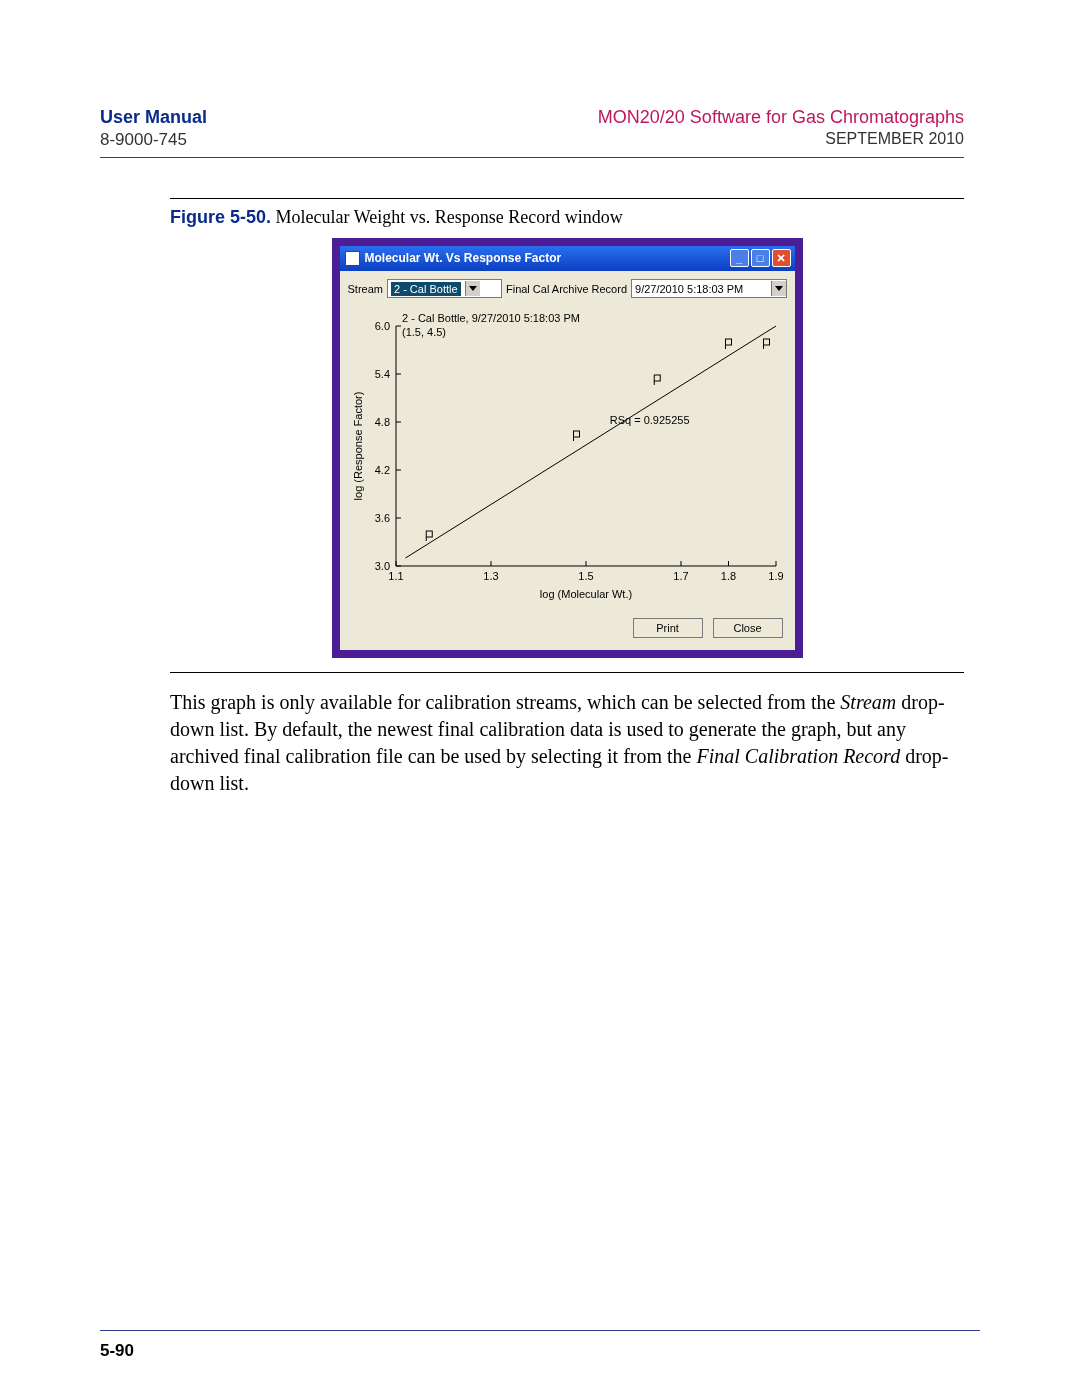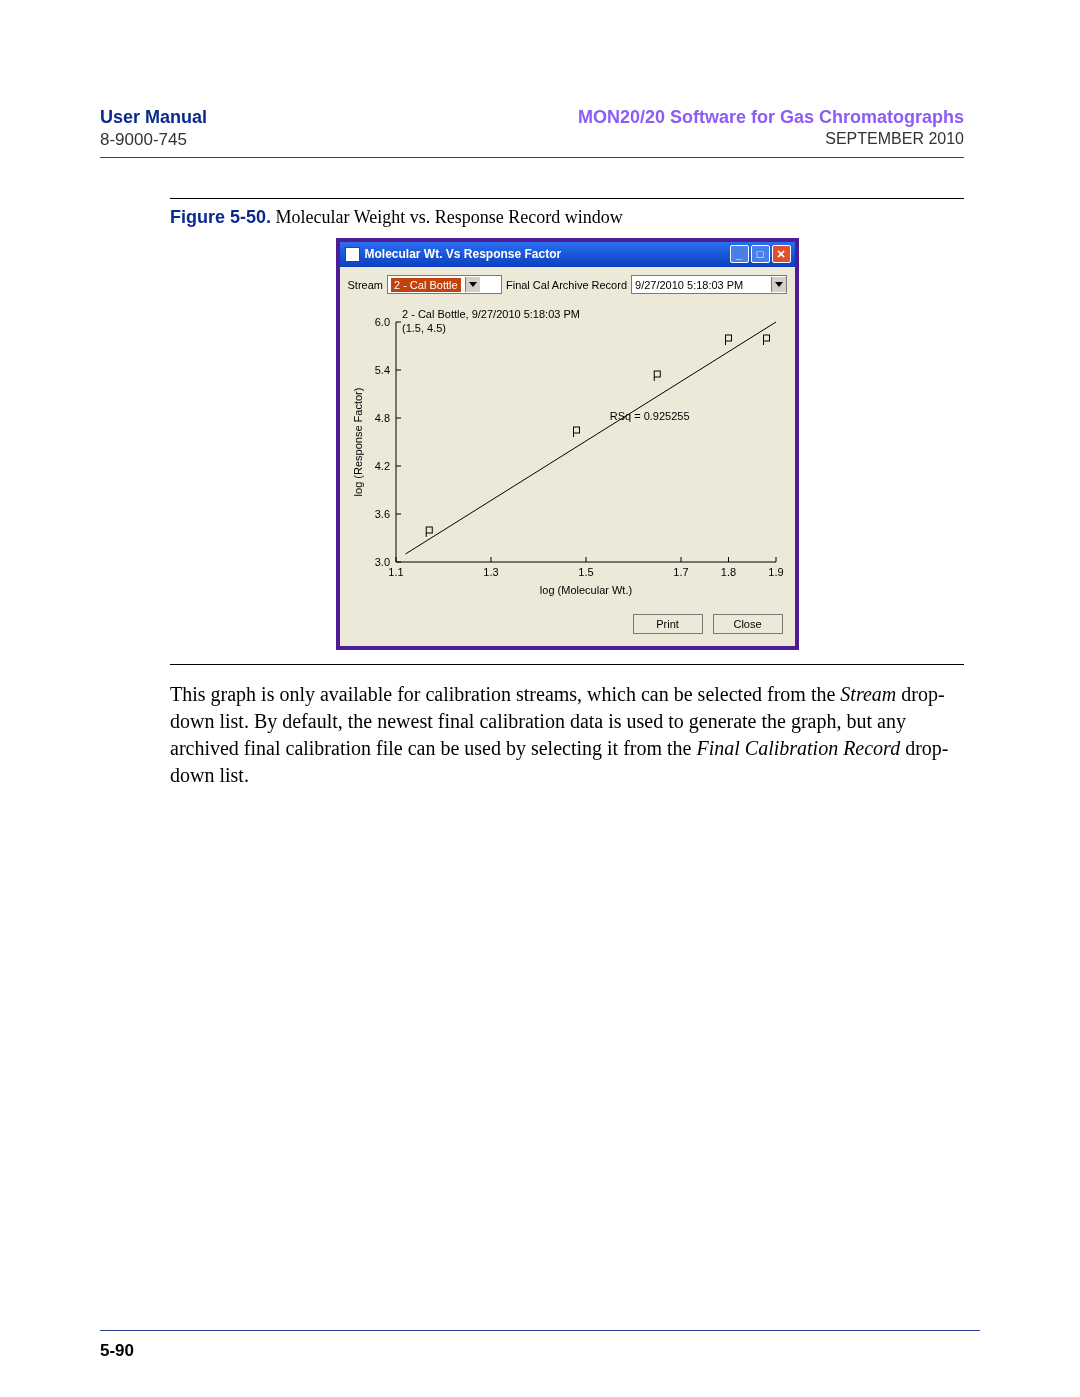--- a/index.html
+++ b/index.html
@@ -1,42 +1,42 @@
 <!DOCTYPE html>
 <html><head>
 <meta charset="utf-8">
 <style>
 html,body{margin:0;padding:0;background:#fff;font-family:Georgia,"Times New Roman",serif;color:#000}
 .page{width:1080px;height:1397px;margin:16px auto;position:relative;box-sizing:border-box;padding:90px 116px 50px 100px}
 .hdr{display:flex;justify-content:space-between;font-size:18px;line-height:1.3}
 .hdr .left{color:#0a2b8c;font-weight:bold;font-family:Arial,Helvetica,sans-serif}
 .hdr .left2{color:#333;font-family:Arial,sans-serif;font-size:17px}
-.hdr .right{color:#8b5cf6;font-weight:bold;font-family:Arial,Helvetica,sans-serif;text-align:right}
+.hdr .right{color:#be185d;font-weight:normal;font-family:Arial,Helvetica,sans-serif;text-align:right}
 .hdr .right2{color:#333;font-family:Arial,sans-serif;font-size:16px;text-align:right}
 .rule{border:0;border-top:1px solid #2a3e8a;margin:6px 0 0 0}
 .content{margin-left:70px;margin-top:40px}
 .figrule{border:0;border-top:1px solid #000;margin:0}
 .figcap{font-size:18px;margin:8px 0 10px 0}
 .figcap b{color:#0a2b8c;font-family:Arial,sans-serif}
-.win{width:455px;margin:0 auto 10px auto;border:4px solid #4c1d95;background:#ece9d8;font-family:Tahoma,Arial,sans-serif;font-size:11px;color:#000}
+.win{width:455px;margin:0 auto 10px auto;border:8px solid #4c1d95;background:#ece9d8;font-family:Tahoma,Arial,sans-serif;font-size:11px;color:#000}
 .titlebar{background:linear-gradient(#2a6ff0,#0a3fc0);color:#fff;display:flex;align-items:center;padding:3px 4px 4px 5px;font-size:12px}
 .titlebar .ti{width:13px;height:13px;background:#fff;border:1px solid #1a3fd0;margin-right:5px;display:inline-block}
 .titlebar .tt{font-weight:bold;flex:1}
 .wbtns{display:flex;gap:2px}
 .wbtn{width:17px;height:16px;border:1px solid #fff;border-radius:2px;display:flex;align-items:center;justify-content:center;font-size:11px;font-weight:bold}
 .wmin{background:#4a7fe8;color:#fff}
 .wmax{background:#4a7fe8;color:#fff}
 .wcls{background:#e05030;color:#fff}
 .toolbar{padding:8px 8px 6px 8px;display:flex;align-items:center;gap:4px}
 .toolbar label{font-size:11px}
 .dd{background:#fff;border:1px solid #7a7a7a;height:17px;display:inline-flex;align-items:center;padding:0 0 0 3px}
 .dd .val{font-size:11px}
 .dd .arr{width:14px;height:15px;background:#d4d0c8;border-left:1px solid #7a7a7a;display:flex;align-items:center;justify-content:center;margin-left:4px}
 .dd .arr:after{content:"";border-left:4px solid transparent;border-right:4px solid transparent;border-top:5px solid #000}
-.sel1{background:#c2410c;color:#fff}
+.sel1{background:#0c4a6e;color:#fff}
 .plotwrap{padding:2px 8px 6px 8px}
 svg.plot{display:block}
 .btnrow{display:flex;justify-content:flex-end;gap:10px;padding:6px 12px 12px 0}
 .btn{width:70px;height:20px;background:#ece9d8;border:1px solid #7a7a7a;font-size:11px;font-family:Tahoma,Arial,sans-serif}
 .body1{font-size:20px;line-height:1.35;margin-top:16px;font-family:"Century Schoolbook",Georgia,serif}
 .body1 em{font-style:italic}
 .footer{position:absolute;left:100px;right:100px;bottom:52px}
 .frule{border:0;border-top:1px solid #2a3e8a;margin:0 0 10px 0}
 .pgn{font-family:Arial,sans-serif;font-weight:bold;font-size:17px}
 </style>

